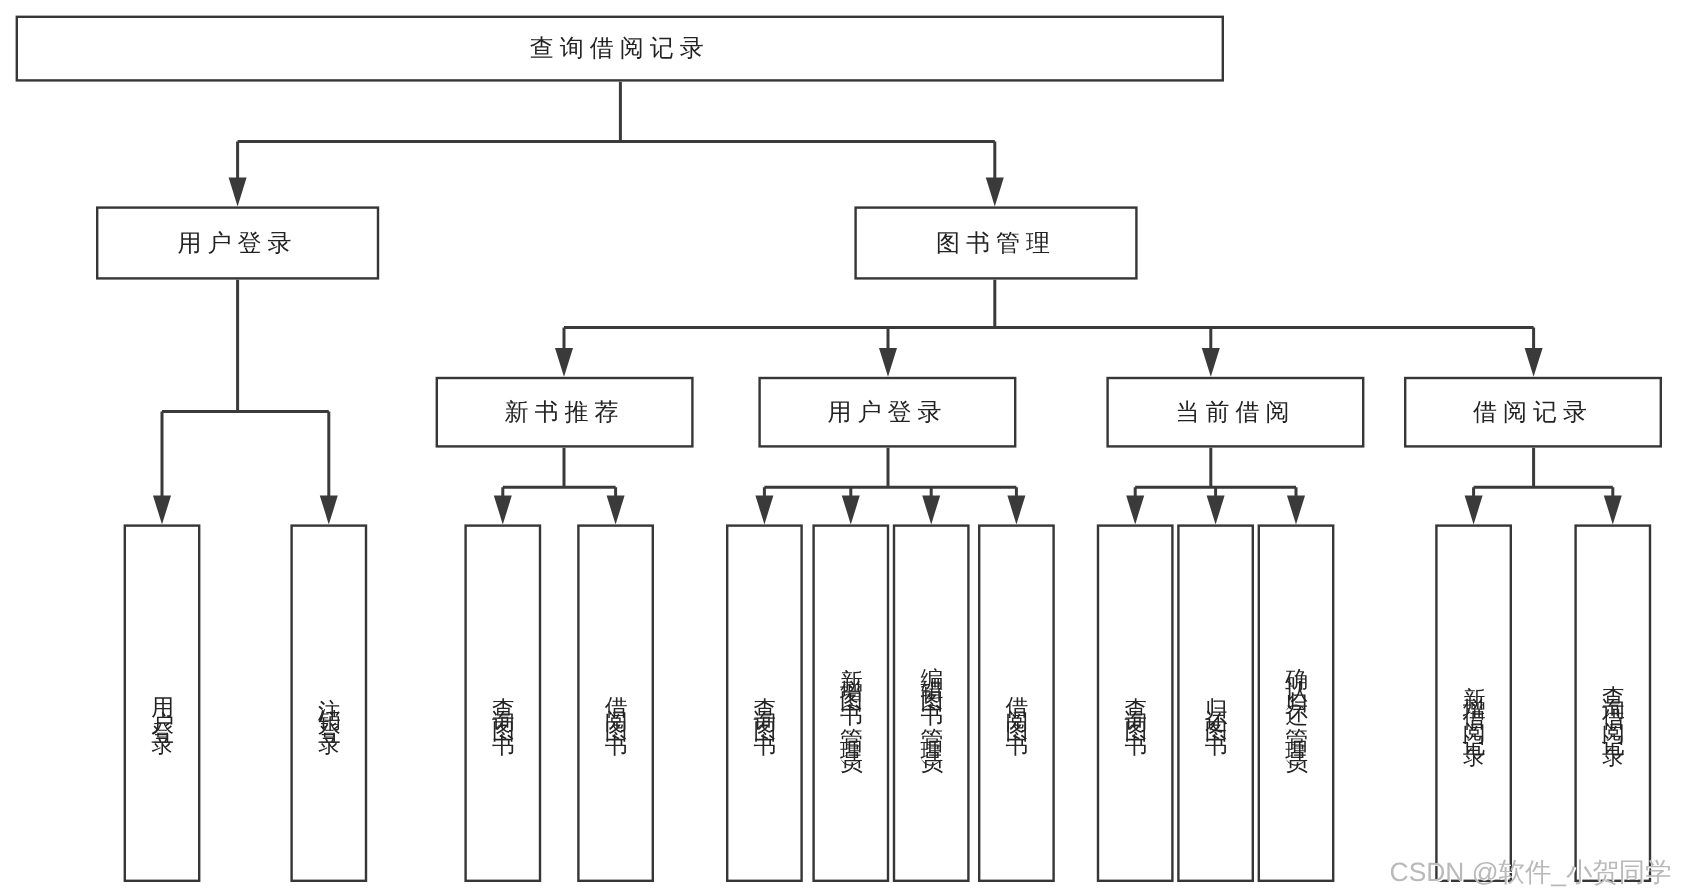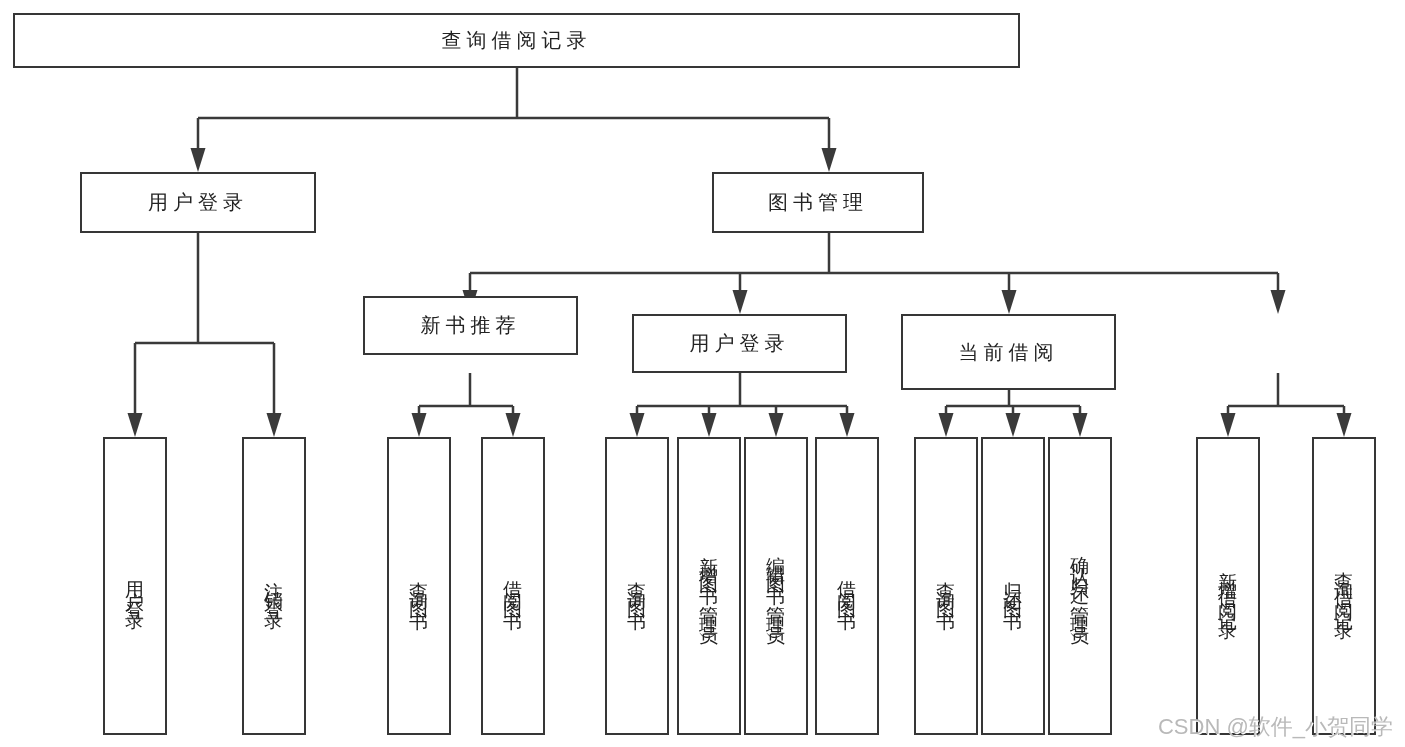--- a/index.html
+++ b/index.html
@@ -83,32 +83,35 @@
     </g>
   </svg>
 
   <div class="node h root" style="left:13px;top:13px;width:1007px;height:55px">
     <span>查询借阅记录</span>
   </div>
 
   <div class="node h" style="left:80px;top:172px;width:236px;height:61px">
     <span>用户登录</span>
   </div>
-  <div class="node h" style="left:712px;top:172px;width:212px;height:61px">
+  <div class="node h" style="left:712px;top:172px;width:236px;height:61px">
     <span>图书管理</span>
   </div>
 
-  <div class="node h" style="left:363px;top:296px;width:215px;height:59px">
+  <div class="node h" style="left:363px;top:314px;width:215px;height:59px">
     <span>新书推荐</span>
   </div>
   <div class="node h" style="left:632px;top:314px;width:215px;height:59px">
     <span>用户登录</span>
   </div>
-  <div class="node h" style="left:901px;top:314px;width:215px;height:76px">
+  <div class="node h" style="left:922px;top:314px;width:215px;height:59px">
     <span>当前借阅</span>
+  </div>
+  <div class="node h" style="left:1170px;top:314px;width:215px;height:59px">
+    <span>借阅记录</span>
   </div>
 
   <div class="node v" style="left:103px;top:437px;width:64px;height:298px">
     <span>用户登录</span>
   </div>
   <div class="node v" style="left:242px;top:437px;width:64px;height:298px">
     <span>注销登录</span>
   </div>
 
   <div class="node v" style="left:387px;top:437px;width:64px;height:298px">

